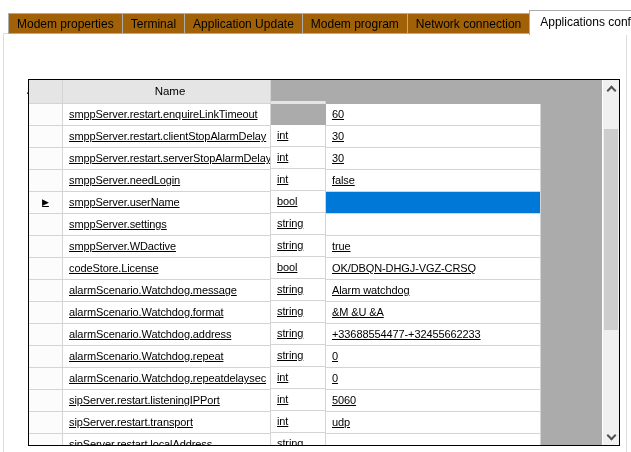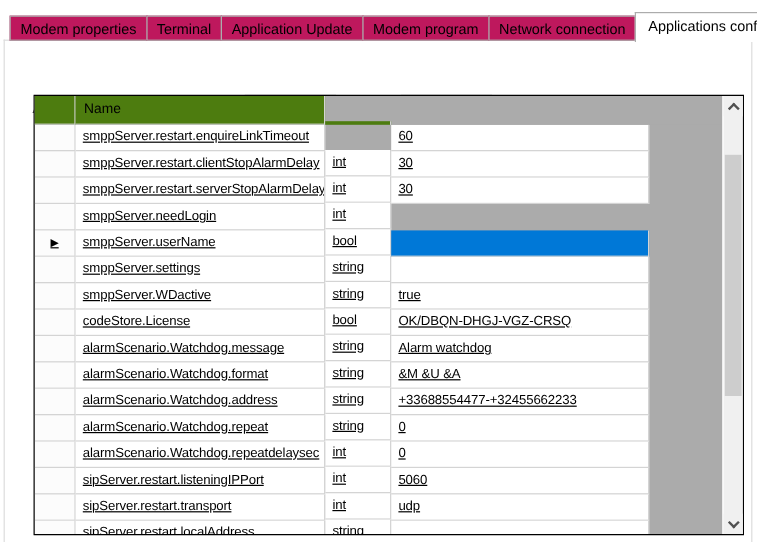--- a/index.html
+++ b/index.html
@@ -12,21 +12,21 @@
   }
   *{box-sizing:border-box;margin:0;padding:0;}
   html,body{width:631px;height:452px;}
   body{
     position:relative;overflow:hidden;background:#ffffff;
     font-family:"Liberation Sans",sans-serif;font-size:12px;color:#000;
   }
   
   .tabbar{position:absolute;left:8px;top:9px;height:25px;display:flex;align-items:flex-end;z-index:3;}
   .tab{
-    height:21px;line-height:20px;padding:0 8px;background:#be185d;
+    height:21px;line-height:20px;padding:0 8px;background:#a16207;
     border:1px solid var(--tab-border);margin-left:-1px;white-space:nowrap;cursor:default;
   }
   .tab:first-child{margin-left:0;}
   .tab.active{
     height:25px;line-height:22px;background:#ffffff;border-bottom:none;
     margin-bottom:-1px;padding:0 10px;position:relative;z-index:4;
   }
   
   .page{
     position:absolute;left:3px;top:33px;width:624px;height:419px;
@@ -40,22 +40,22 @@
   }
   .btn-read{left:200px;}
   .btn-write{left:330px;}
   
   .grid{
     position:absolute;left:28px;top:79px;width:592px;height:367px;
     border:1px solid #000;background:var(--grid-background);z-index:2;
   }
   .hdr{position:absolute;left:0;right:17px;top:0;height:24px;display:flex;background:var(--grid-background);}
   .hcell{
-    background:#4d7c0f;border-right:1px solid var(--gridline);border-bottom:1px solid var(--gridline);
-    height:24px;line-height:23px;padding-left:7px;font-size:11.5px;white-space:nowrap;overflow:hidden;
+    background:#e5e5e5;border-right:1px solid var(--gridline);border-bottom:1px solid var(--gridline);
+    height:24px;line-height:23px;padding-left:7px;font-size:11.5px;white-space:nowrap;overflow:hidden;text-align:center;
   }
   .rows{position:absolute;left:0;right:17px;top:24px;bottom:0;overflow:hidden;background:var(--grid-background);}
   .row{display:flex;height:22px;text-decoration:underline;}
   .cell{
     background:#ffffff;border-right:1px solid var(--gridline);border-bottom:1px solid var(--gridline);
     height:22px;line-height:21px;padding-left:6px;font-size:11px;letter-spacing:-0.1px;
     white-space:nowrap;overflow:hidden;
   }
   .w-rowhdr{width:34px;}
   .w-name{width:208px;}
@@ -114,20 +114,21 @@
       <div class="row">
         <div class="cell rowhdr w-rowhdr"></div>
         <div class="cell w-name">smppServer.restart.serverStopAlarmDelay</div>
         <div class="cell w-type">int</div>
         <div class="cell w-value">30</div>
       </div>
       <div class="row">
         <div class="cell rowhdr w-rowhdr"></div>
         <div class="cell w-name">smppServer.needLogin</div>
         <div class="cell w-type">bool</div>
+        <div class="cell w-value">false</div>
       </div>
       <div class="row">
         <div class="cell rowhdr w-rowhdr">
           <span class="marker">▶</span>
         </div>
         <div class="cell w-name">smppServer.userName</div>
         <div class="cell w-type">string</div>
         <div class="cell w-value sel"></div>
       </div>
       <div class="row">

